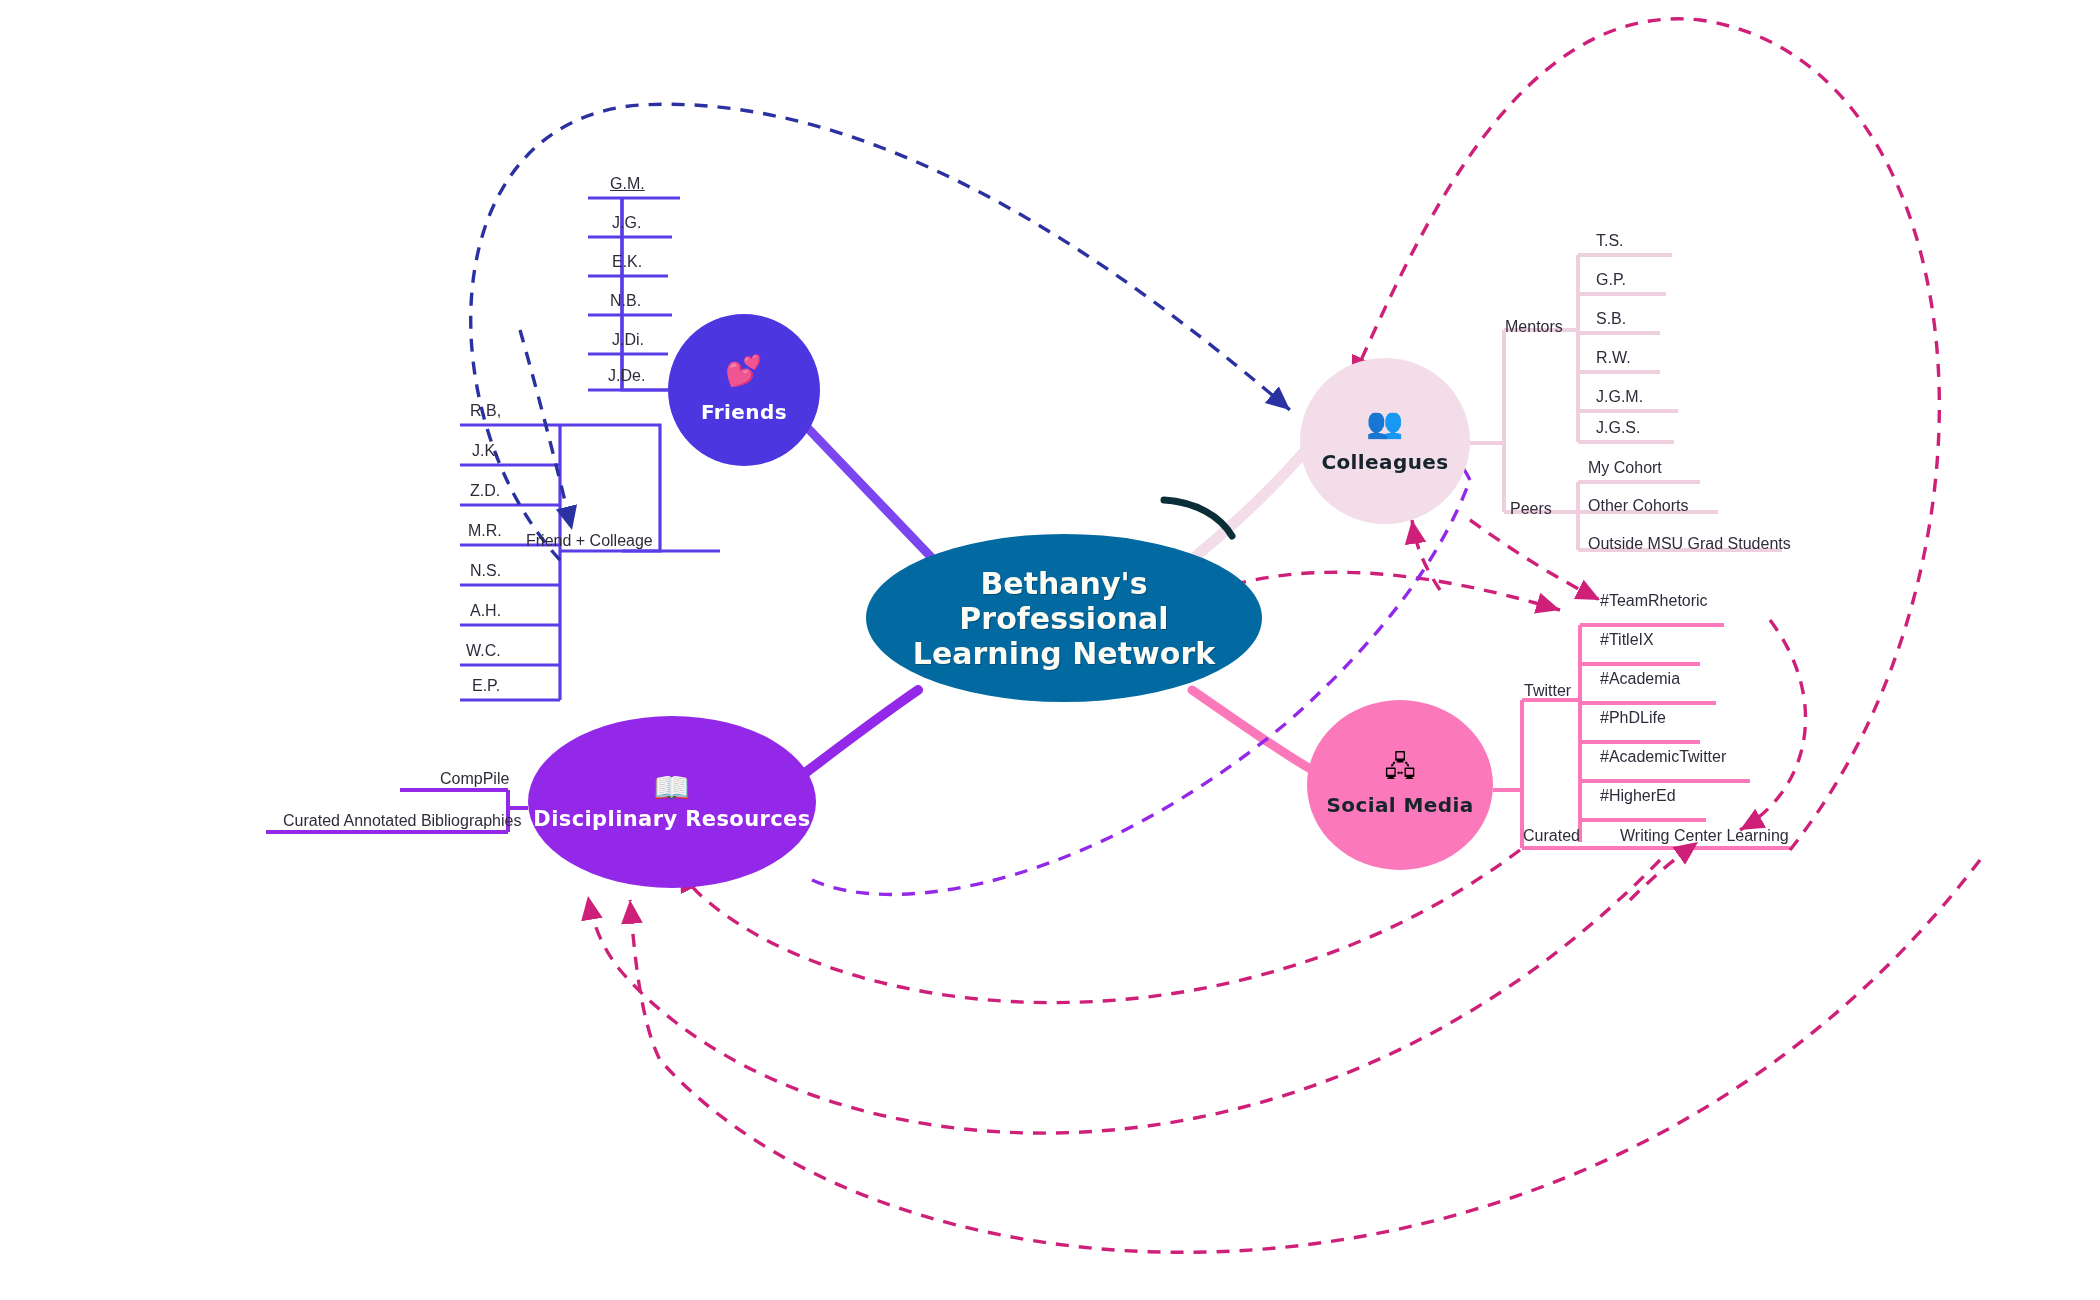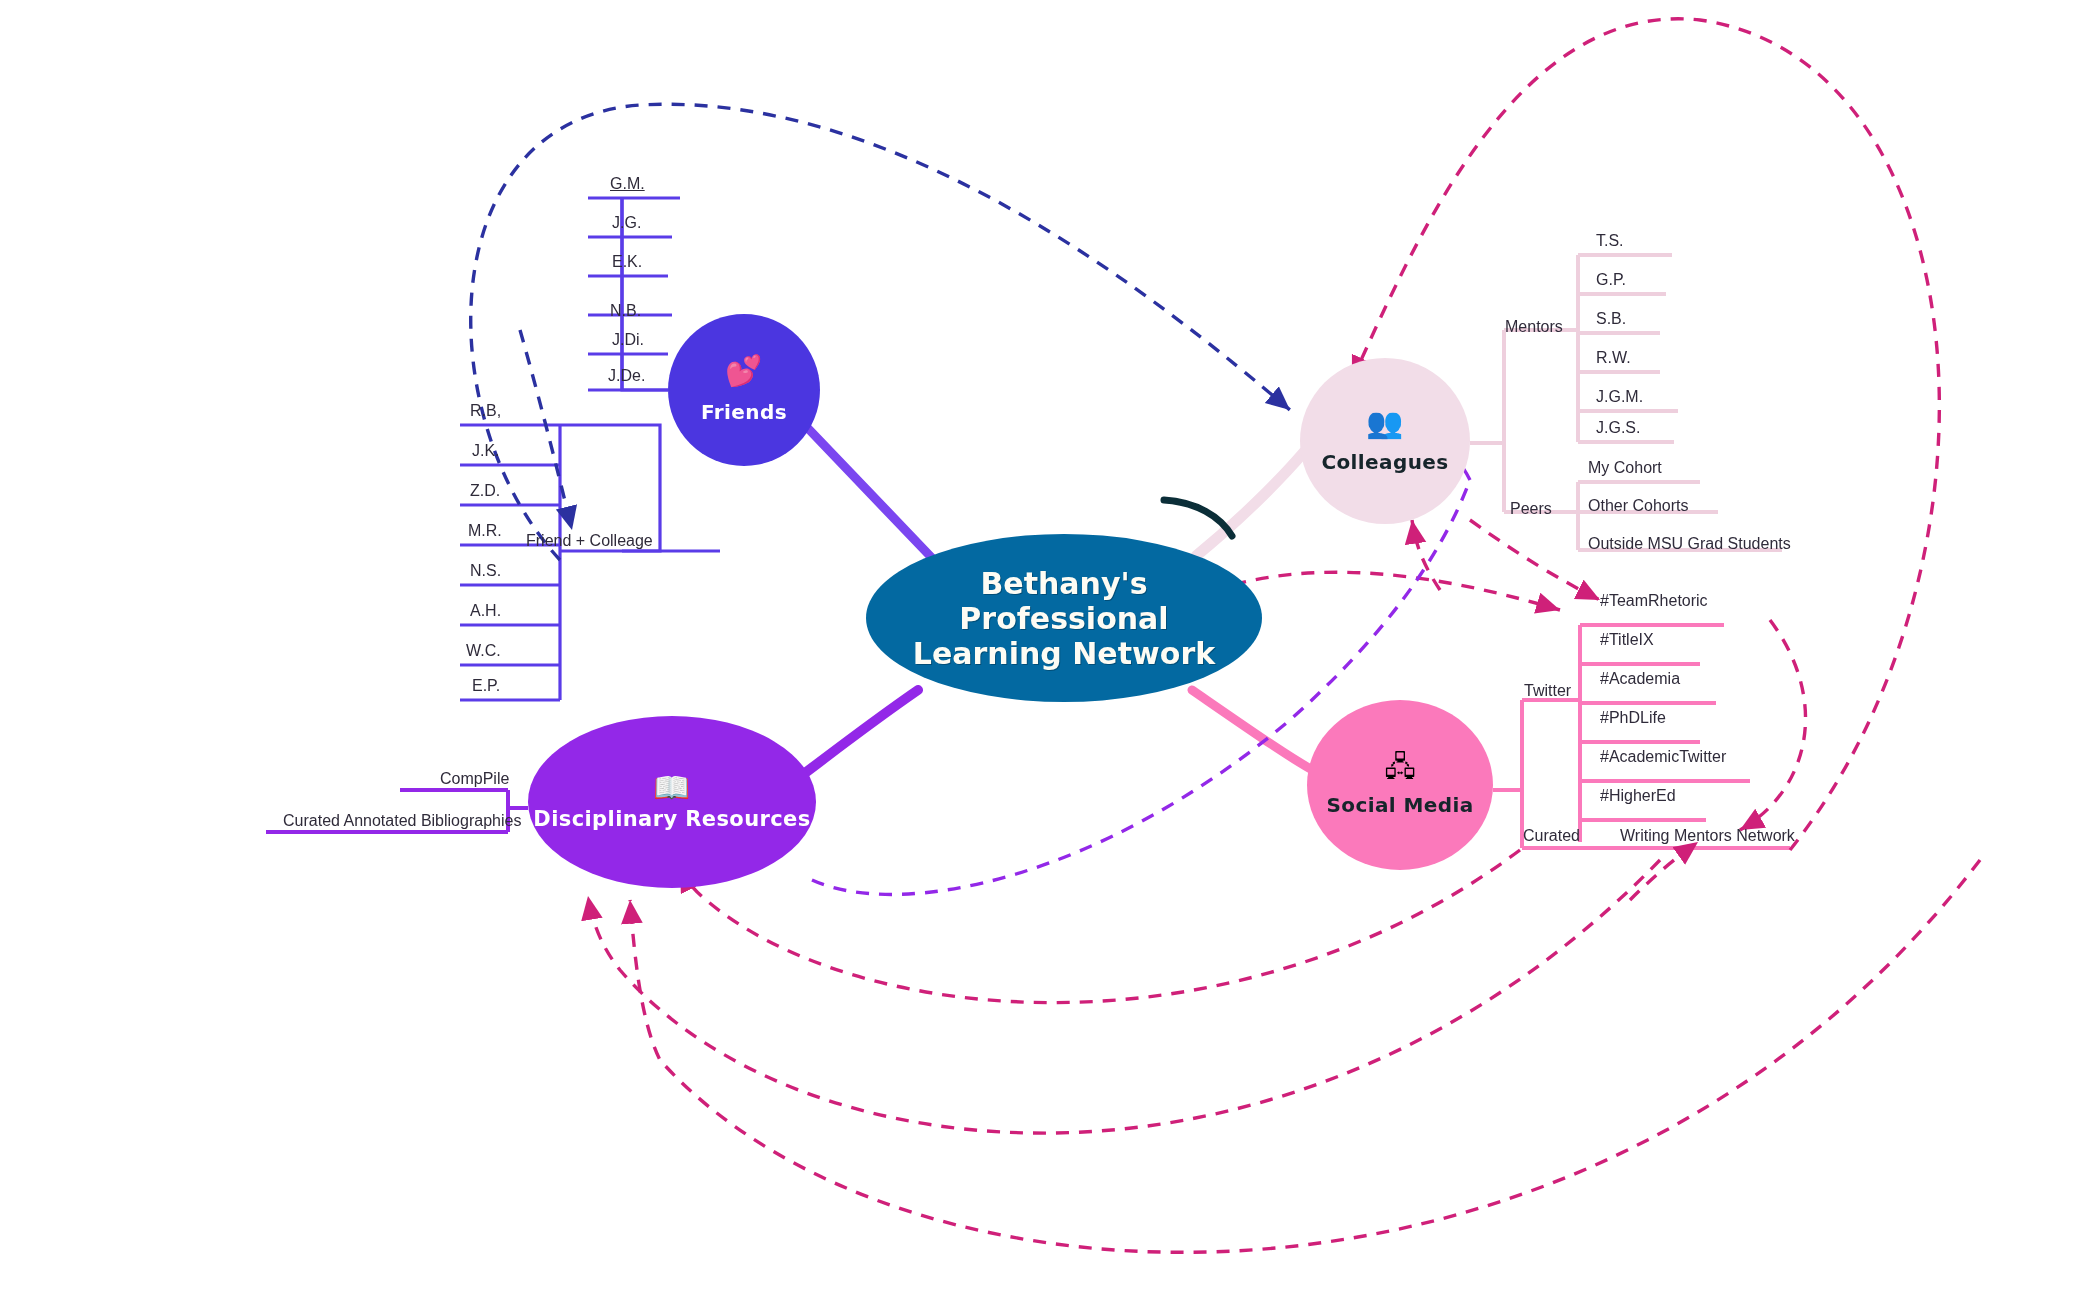--- a/index.html
+++ b/index.html
@@ -168,21 +168,21 @@
   </div>
 
   <div class="node" id="disc-node">
     <span class="icon" style="font-size:30px;">📖</span>
     <span class="nlabel">Disciplinary Resources</span>
   </div>
 
   <div class="leaf" style="left:610px;top:175px;font-size:16px;text-decoration:underline;">G.M.</div>
   <div class="leaf" style="left:612px;top:214px;font-size:16px;">J.G.</div>
   <div class="leaf" style="left:612px;top:253px;font-size:16px;">E.K.</div>
-  <div class="leaf" style="left:610px;top:292px;font-size:16px;margin-top:10px;">N.B.</div>
+  <div class="leaf" style="left:610px;top:292px;font-size:16px;">N.B.</div>
   <div class="leaf" style="left:612px;top:331px;font-size:16px;">J.Di.</div>
   <div class="leaf" style="left:608px;top:367px;font-size:16px;">J.De.</div>
 
   <div class="cat" style="left:526px;top:532px;font-size:16px;">Friend + Colleage</div>
   <div class="leaf" style="left:470px;top:402px;font-size:16px;">R.B,</div>
   <div class="leaf" style="left:472px;top:442px;font-size:16px;">J.K.</div>
   <div class="leaf" style="left:470px;top:482px;font-size:16px;">Z.D.</div>
   <div class="leaf" style="left:468px;top:522px;font-size:16px;">M.R.</div>
   <div class="leaf" style="left:470px;top:562px;font-size:16px;">N.S.</div>
   <div class="leaf" style="left:470px;top:602px;font-size:16px;">A.H.</div>
@@ -204,18 +204,18 @@
 
   <div class="cat" style="left:1524px;top:682px;font-size:16px;">Twitter</div>
   <div class="leaf" style="left:1600px;top:592px;font-size:16px;">#TeamRhetoric</div>
   <div class="leaf" style="left:1600px;top:631px;font-size:16px;">#TitleIX</div>
   <div class="leaf" style="left:1600px;top:670px;font-size:16px;">#Academia</div>
   <div class="leaf" style="left:1600px;top:709px;font-size:16px;">#PhDLife</div>
   <div class="leaf" style="left:1600px;top:748px;font-size:16px;">#AcademicTwitter</div>
   <div class="leaf" style="left:1600px;top:787px;font-size:16px;">#HigherEd</div>
 
   <div class="cat" style="left:1523px;top:827px;font-size:16px;">Curated</div>
-  <div class="leaf" style="left:1620px;top:827px;font-size:16px;">Writing Mentors Network</div>
+  <div class="leaf" style="left:1620px;top:827px;font-size:16px;">Writing Center Learning</div>
 
   <div class="leaf" style="left:440px;top:770px;font-size:16px;">CompPile</div>
   <div class="leaf" style="left:283px;top:812px;font-size:16px;">Curated Annotated Bibliographies</div>
 
 </div>
 
 </body></html>

